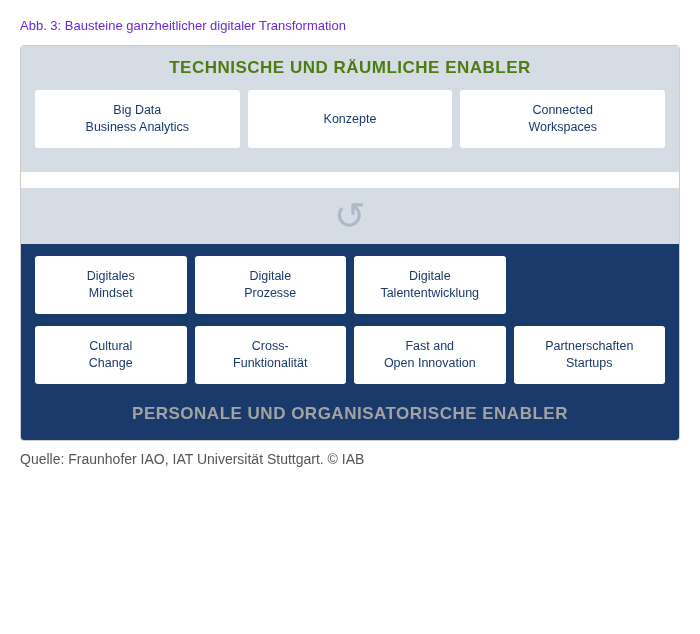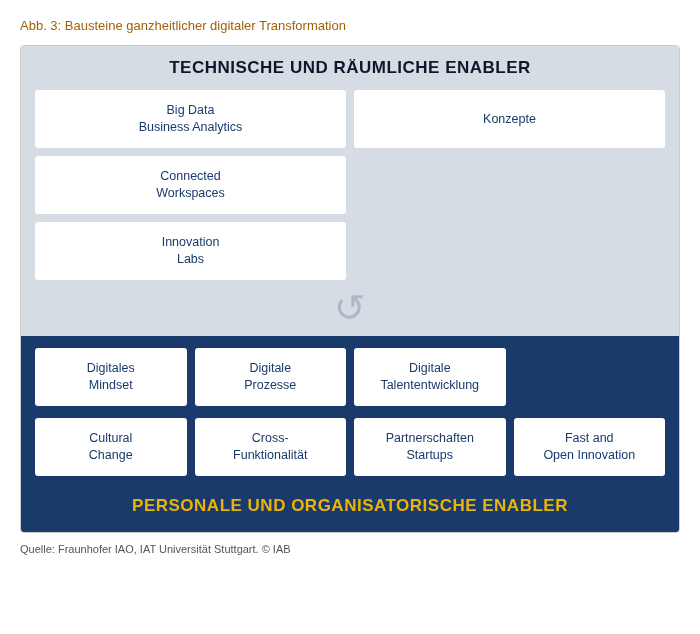--- a/index.html
+++ b/index.html
@@ -6,47 +6,47 @@
     body {
       font-family: Arial, Helvetica, sans-serif;
       background: #fff;
       width: 700px;
       min-height: 634px;
       padding: 18px 20px 12px 20px;
       color: #222;
     }
     .caption {
       font-size: 13px;
-      color: #a16207;
+      color: #6d28d9;
       margin-bottom: 12px;
     }
     .outer-wrapper {
       border: 1.5px solid #ccc;
       border-radius: 4px;
       overflow: hidden;
     }
     
     .top-section {
       background: #d6dce4;
       padding: 12px 14px 0 14px;
     }
     .top-title {
       text-align: center;
       font-size: 17px;
       font-weight: 900;
-      color: #0f172a;
+      color: #4d7c0f;
       letter-spacing: 0.5px;
       margin-bottom: 12px;
       text-transform: uppercase;
     }
     .grid {
       display: grid;
-      grid-template-columns: repeat(2, 1fr);
+      grid-template-columns: repeat(3, 1fr);
       gap: 8px;
-      margin-bottom: 0;
+      margin-bottom: 16px;
     }
     .cell {
       background: #fff;
       border-radius: 3px;
       padding: 10px 6px;
       text-align: center;
       font-size: 12.5px;
       line-height: 1.35;
       color: #1a3a6b;
       min-height: 58px;
@@ -93,65 +93,64 @@
       color: #1a3a6b;
       min-height: 58px;
       display: flex;
       align-items: center;
       justify-content: center;
     }
     .bottom-title {
       text-align: center;
       font-size: 17px;
       font-weight: 900;
-      color: #eab308;
+      color: #a3a3a3;
       letter-spacing: 0.5px;
       text-transform: uppercase;
       padding: 8px 0 4px 0;
     }
     .source {
-      font-size: 11px;
+      font-size: 14px;
       color: #555;
       margin-top: 10px;
     }
   </style>
 </head>
 <body>
 
 <p class="caption">Abb. 3: Bausteine ganzheitlicher digitaler Transformation</p>
 
 <div class="outer-wrapper">
 
   <div class="top-section">
     <div class="top-title">TECHNISCHE UND RÄUMLICHE ENABLER</div>
     <div class="grid">
       <div class="cell">Big Data<br>Business Analytics</div>
       <div class="cell">Konzepte</div>
       <div class="cell">Connected<br>Workspaces</div>
     </div>
     <div style="height:8px; background:#d6dce4;"></div>
     <div class="grid">
-      <div class="cell">Innovation<br>Labs</div>
     </div>
   </div>
 
   <div class="arrow-zone">
     <span class="sync-icon">↻</span>
   </div>
 
   <div class="bottom-section">
     <div class="bottom-grid">
       <div class="cell-dark">Digitales<br>Mindset</div>
       <div class="cell-dark">Digitale<br>Prozesse</div>
       <div class="cell-dark">Digitale<br>Talententwicklung</div>
     </div>
     <div class="bottom-grid" style="padding-top:0;">
       <div class="cell-dark">Cultural<br>Change</div>
       <div class="cell-dark">Cross-<br>Funktionalität</div>
+      <div class="cell-dark">Fast and<br>Open Innovation</div>
       <div class="cell-dark">Partnerschaften<br>Startups</div>
-      <div class="cell-dark">Fast and<br>Open Innovation</div>
     </div>
     <div class="bottom-title">PERSONALE UND ORGANISATORISCHE ENABLER</div>
   </div>
 
 </div>
 
 <p class="source">Quelle: Fraunhofer IAO, IAT Universität Stuttgart. © IAB</p>
 
 </body></html>

